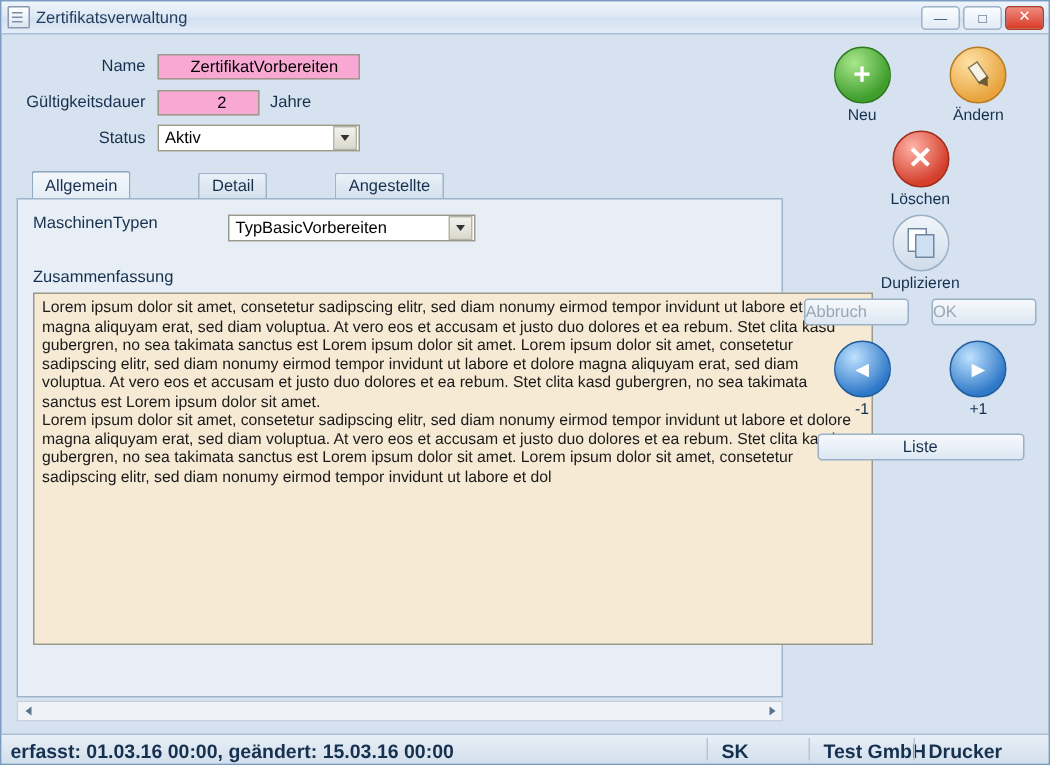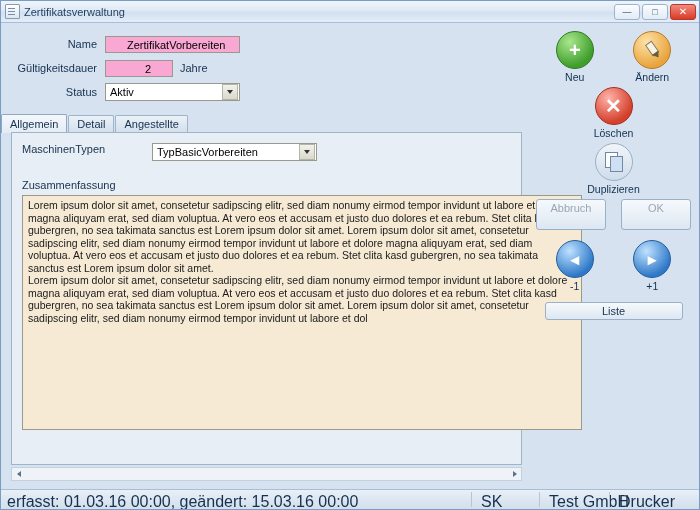--- a/index.html
+++ b/index.html
@@ -146,25 +146,26 @@
     width: 0; height: 0;
     border-left: 3px solid transparent;
     border-right: 3px solid transparent;
     border-top: 4px solid #333;
   }
   .combo.status { width: 135px; }
 
   
   .tabstrip {
     position: absolute;
-    left: 0; top: 114px;
+    left: 20px; top: 114px;
     width: 511px;
     height: 18px;
     display: flex;
     align-items: flex-end;
+    gap: 44px;
   }
   .tab {
     height: 18px;
     line-height: 17px;
     padding: 0 8px;
     font-size: 11px;
     border: 1px solid #9eb4c9;
     border-bottom: none;
     background: linear-gradient(to bottom, #eaf1f8, #d3dfec);
     color: #16314f;
@@ -351,23 +352,22 @@
     color: #ffffff;
   }
 
   .btn-row {
     display: flex;
     justify-content: space-between;
     margin-top: 4px;
   }
   .btn {
     width: 70px;
-    height: 31px;
+    height: 18px;
     line-height: 16px;
-    text-align: center;
     font-size: 11px;
     border: 1px solid #9ab0c6;
     border-radius: 3px;
     background: linear-gradient(to bottom, #f6f9fc, #dde7f2);
     color: #16314f;
     box-sizing: border-box;
   }
   .btn.disabled { color: #9aa7b4; }
   .btn-wide {
     width: 138px;
@@ -392,22 +392,23 @@
 
   
   .statusbar {
     position: absolute;
     left: 0; bottom: 0;
     width: 100%;
     height: 20px;
     background: linear-gradient(to bottom, #e8eff7, #d3dfec);
     border-top: 1px solid #a8bed6;
     box-sizing: border-box;
-    font-size: 16px;
-    color: #16314f;
+    font-size: 13px;
+    color: #16314f;
+    font-weight: bold;
   }
   .statusbar .cell {
     position: absolute;
     top: 3px;
   }
   .sb-left { left: 6px; }
   .sb-user { left: 480px; }
   .sb-company { left: 548px; }
   .sb-printer { left: 618px; }
   .sep {

